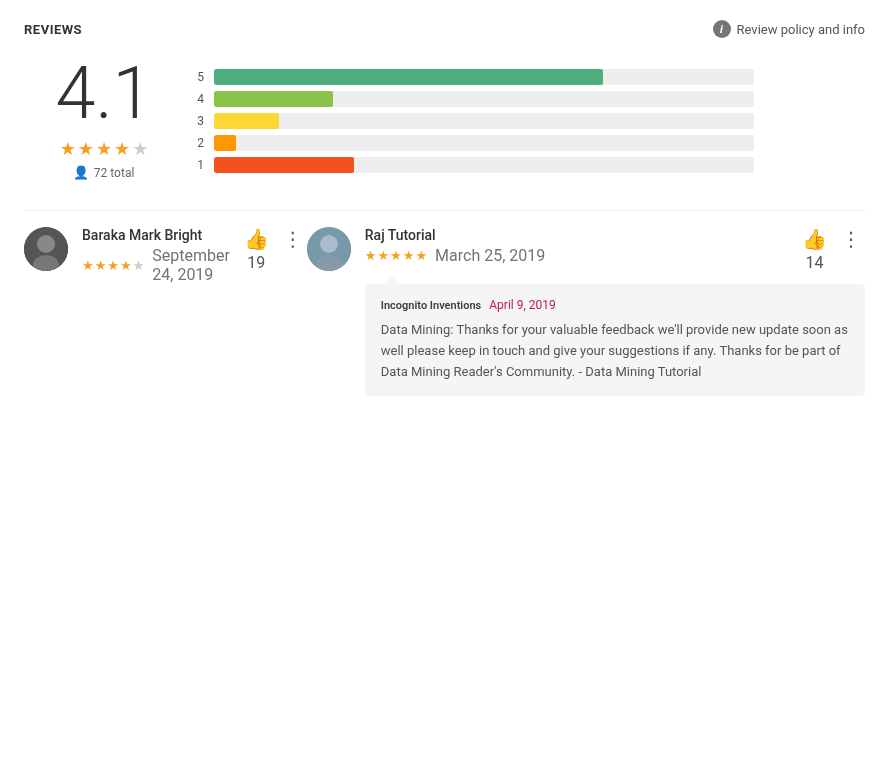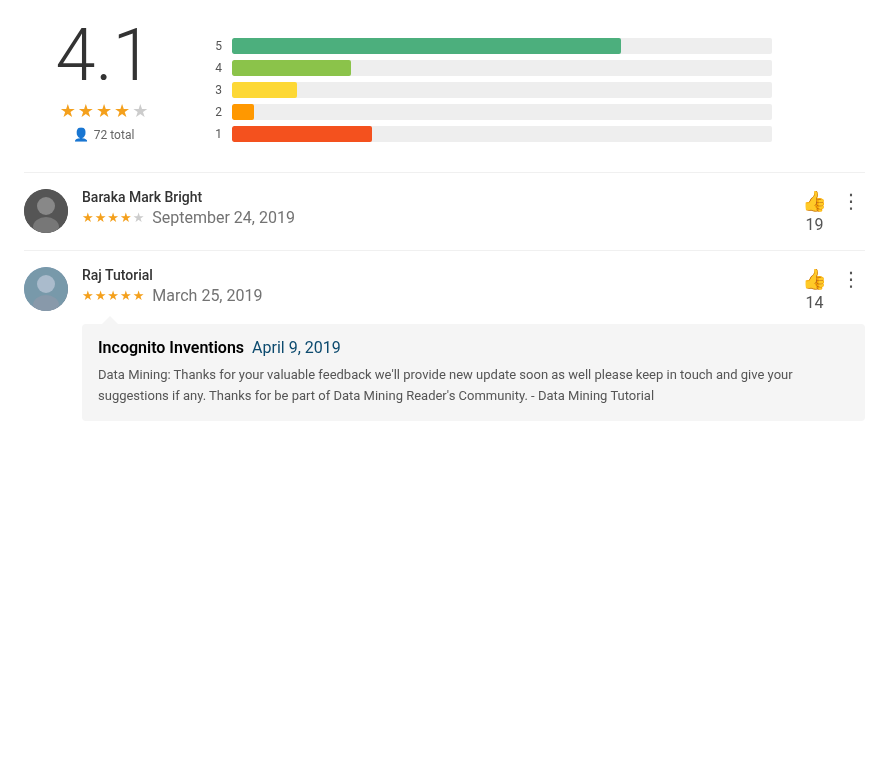--- a/index.html
+++ b/index.html
@@ -51,22 +51,22 @@
       align-items: center;
       justify-content: center;
       font-size: 11px;
       font-style: italic;
       font-weight: bold;
       flex-shrink: 0;
     }
 
     .rating-summary {
       display: flex;
-      align-items: flex-end;
-      gap: 60px;
+      align-items: center;
+      gap: 42px;
       margin-bottom: 30px;
       padding-left: 30px;
     }
 
     .rating-big {
       display: flex;
       flex-direction: column;
       align-items: center;
       min-width: 100px;
     }
@@ -136,21 +136,20 @@
       max-width: 540px;
     }
 
     .bar-fill {
       height: 100%;
       border-radius: 2px;
     }
 
     .reviews-list {
       display: flex;
-      flex-direction: column;
       gap: 0;
     }
 
     .review-item {
       padding: 16px 0;
       border-top: 1px solid #f0f0f0;
     }
 
     .review-header-row {
       display: flex;
@@ -273,41 +272,48 @@
     }
 
     .reply-header {
       display: flex;
       align-items: baseline;
       gap: 8px;
       margin-bottom: 8px;
     }
 
     .reply-author {
-      font-size: 16px;
+      font-size: 11px;
       font-weight: 600;
-      color: #000000;
+      color: #404040;
     }
 
     .reply-date {
-      font-size: 16px;
-      color: #0c4a6e;
+      font-size: 12px;
+      color: #be185d;
     }
 
     .reply-text {
       font-size: 13px;
       color: #555;
       line-height: 1.6;
     }
   </style>
 </head>
 <body>
 
 <div class="reviews-container">
 
+  <div class="reviews-header">
+    <span class="reviews-title">REVIEWS</span>
+    <a class="review-policy-link">
+      <span class="info-icon">i</span>
+      <span>Review policy and info</span>
+    </a>
+  </div>
 
   <div class="rating-summary">
     <div class="rating-big">
       <span class="rating-number">4.1</span>
       <div class="stars-row">
         <span class="star star-filled">★</span>
         <span class="star star-filled">★</span>
         <span class="star star-filled">★</span>
         <span class="star star-filled">★</span>
         <span class="star star-empty">★</span>

